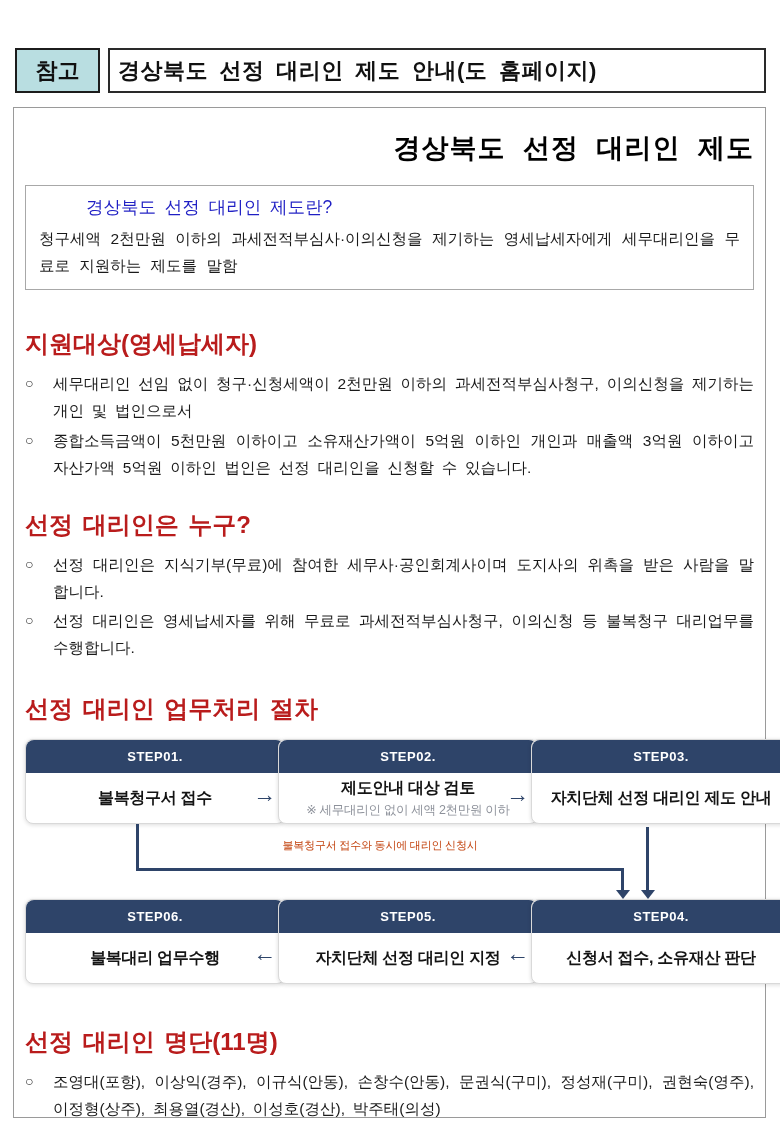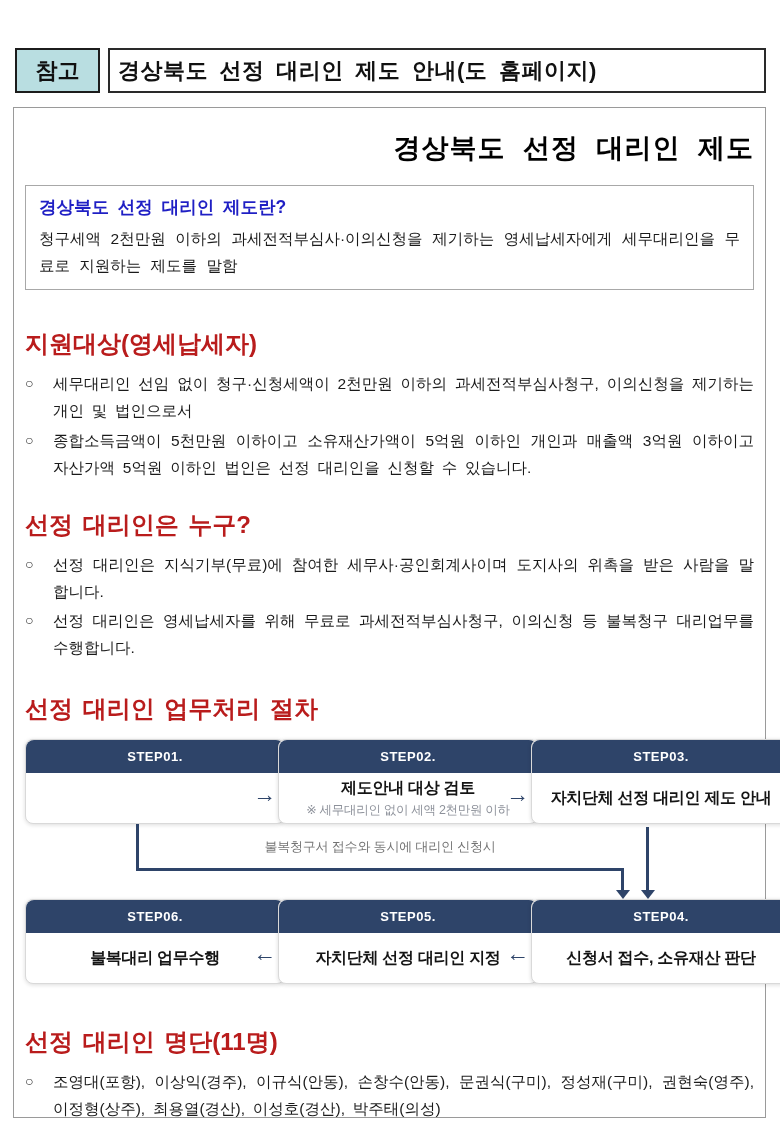--- a/index.html
+++ b/index.html
@@ -26,21 +26,21 @@
     position:absolute; left:13px; top:107px; width:753px; height:1011px;
     border:1.5px solid #9a9a9a; background:#fff; padding:0 11px;
   }
   .main-title {
     margin-top:22px; text-align:right; font-size:27px; font-weight:bold;
     word-spacing:9px; letter-spacing:1px; color:#000;
   }
   .intro-box {
     margin-top:19px; border:1.5px solid #a8a8a8; padding:9px 13px 10px;
   }
-  .intro-heading { font-size:17.5px; font-weight:bold; color:#1f1fc4; word-spacing:4px; }
+  .intro-heading { font-size:17.5px; font-weight:normal; color:#1f1fc4; word-spacing:4px;margin-left:47px; }
   .intro-body {
     margin-top:6px; font-size:15.5px; line-height:1.75; color:#1a1a1a;
     text-align:justify; word-spacing:5px;
   }
   .sec-heading {
     font-size:24px; font-weight:bold; color:#b91c1c; word-spacing:3px;
   }
   .mt-target { margin-top:38px; }
   .mt-who    { margin-top:28px; }
   .mt-proc   { margin-top:32px; }
@@ -81,21 +81,21 @@
   .v2 { left:596px; top:129px; width:2.5px; height:23px; }
   .v3 { left:621px; top:88px;  width:2.5px; height:64px; }
   .arrow-head {
     position:absolute; width:0; height:0;
     border-left:7px solid transparent; border-right:7px solid transparent;
     border-top:9px solid #2e4469;
   }
   .ah1 { left:591px; top:151px; } .ah2 { left:616px; top:151px; }
   .connector-label {
     position:absolute; left:111px; top:99px; width:488px; text-align:center;
-    font-size:13px; color:#737373; letter-spacing:-0.2px;
+    font-size:11px; color:#c2410c; letter-spacing:-0.2px;
   }
 </style>
 </head>
 <body>
 
 <div class="top-header">
   <div class="ref-badge">참고</div>
   <div class="header-title-box">경상북도 선정 대리인 제도 안내(도 홈페이지)</div>
 </div>
 
@@ -131,20 +131,21 @@
       <span class="btext">선정 대리인은 영세납세자를 위해 무료로 과세전적부심사청구, 이의신청 등 불복청구 대리업무를 수행합니다.</span>
     </div>
   </div>
 
   <div class="sec-heading mt-proc">선정 대리인 업무처리 절차</div>
 
   <div class="flow">
 
     <div class="step-box row1 s-pos1">
       <div class="step-head">STEP01.</div>
+      <div class="step-body">불복청구서 접수</div>
     </div>
     <div class="h-arrow ar1">→</div>
     <div class="step-box row1 s-pos2">
       <div class="step-head">STEP02.</div>
       <div class="step-body">
         <span>제도안내 대상 검토</span>
         <span class="step-note">※ 세무대리인 없이 세액 2천만원 이하</span>
       </div>
     </div>
     <div class="h-arrow ar2">→</div>

